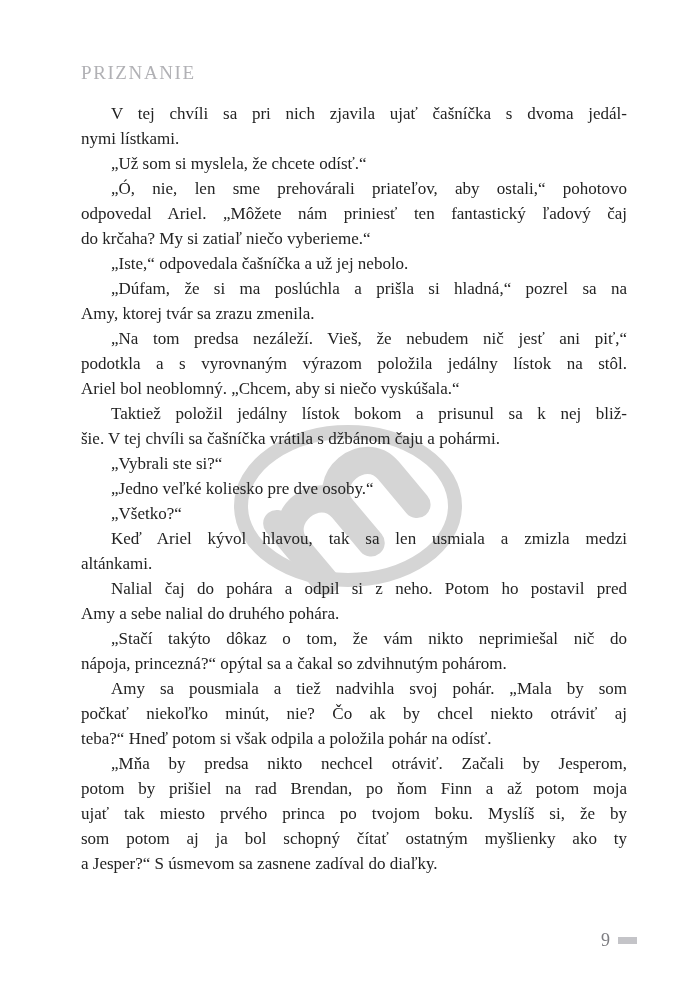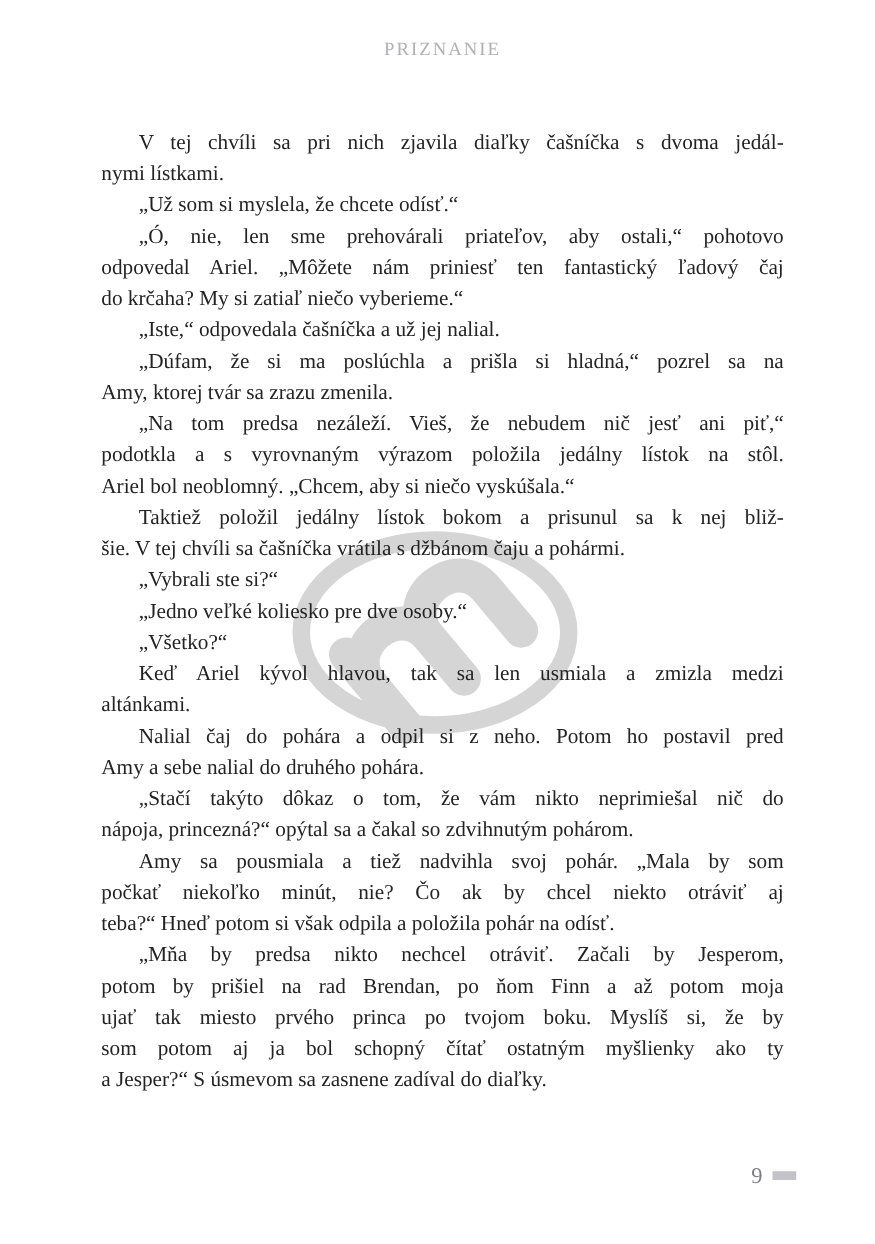--- a/index.html
+++ b/index.html
@@ -15,25 +15,25 @@
   .page {
     position: relative;
     width: 700px;
     height: 995px;
     background: var(--paper-color);
     overflow: hidden;
     font-family: "Liberation Serif", "DejaVu Serif", serif;
   }
   .running-header {
     position: absolute;
-    top: 32px;
+    top: 62px;
     left: 81px;
     width: 546px;
-    text-align: center;
-    font-size: 15px;
+    text-align: left;
+    font-size: 19px;
     letter-spacing: 1.6px;
     color: var(--header-color);
   }
   .watermark {
     position: absolute;
     left: 188px;
     top: 386px;
     width: 320px;
     height: 240px;
     z-index: 0;
@@ -88,27 +88,27 @@
   <svg class="watermark" viewBox="0 0 320 240" aria-hidden="true">
     <ellipse cx="160" cy="120" rx="107" ry="74" fill="none" stroke="var(--wm-color)" stroke-width="14"></ellipse>
     <g transform="translate(164,122) rotate(-40) scale(1.3)">
       <path d="M -52 -28 L -52 30
                M -52 -4 C -52 -33, -6 -33, -6 -4 L -6 30
                M -6 -4 C -6 -33, 40 -33, 40 -4 L 40 30" fill="none" stroke="var(--wm-color)" stroke-width="21" stroke-linecap="round" stroke-linejoin="round"></path>
     </g>
   </svg>
 
   <div class="body-text">
-    <div class="ln ind j">V tej chvíli sa pri nich zjavila diaľky čašníčka s dvoma jedál-</div>
+    <div class="ln ind j">V tej chvíli sa pri nich zjavila ujať čašníčka s dvoma jedál-</div>
     <div class="ln end">nymi lístkami.</div>
     <div class="ln ind end">„Už som si myslela, že chcete odísť.“</div>
     <div class="ln ind j">„Ó, nie, len sme prehovárali priateľov, aby ostali,“ pohotovo</div>
     <div class="ln j">odpovedal Ariel. „Môžete nám priniesť ten fantastický ľadový čaj</div>
     <div class="ln end">do krčaha? My si zatiaľ niečo vyberieme.“</div>
-    <div class="ln ind end">„Iste,“ odpovedala čašníčka a už jej nalial.</div>
+    <div class="ln ind end">„Iste,“ odpovedala čašníčka a už jej nebolo.</div>
     <div class="ln ind j">„Dúfam, že si ma poslúchla a prišla si hladná,“ pozrel sa na</div>
     <div class="ln end">Amy, ktorej tvár sa zrazu zmenila.</div>
     <div class="ln ind j">„Na tom predsa nezáleží. Vieš, že nebudem nič jesť ani piť,“</div>
     <div class="ln j">podotkla a s vyrovnaným výrazom položila jedálny lístok na stôl.</div>
     <div class="ln end">Ariel bol neoblomný. „Chcem, aby si niečo vyskúšala.“</div>
     <div class="ln ind j">Taktiež položil jedálny lístok bokom a prisunul sa k nej bliž-</div>
     <div class="ln end">šie. V tej chvíli sa čašníčka vrátila s džbánom čaju a pohármi.</div>
     <div class="ln ind end">„Vybrali ste si?“</div>
     <div class="ln ind end">„Jedno veľké koliesko pre dve osoby.“</div>
     <div class="ln ind end">„Všetko?“</div>

